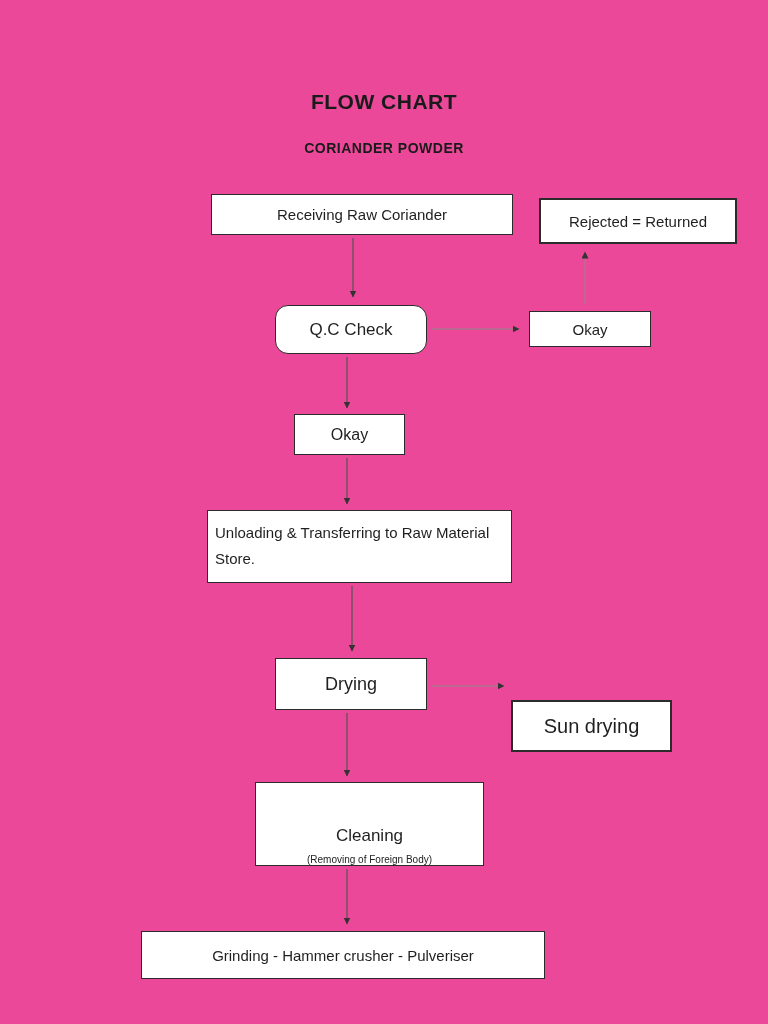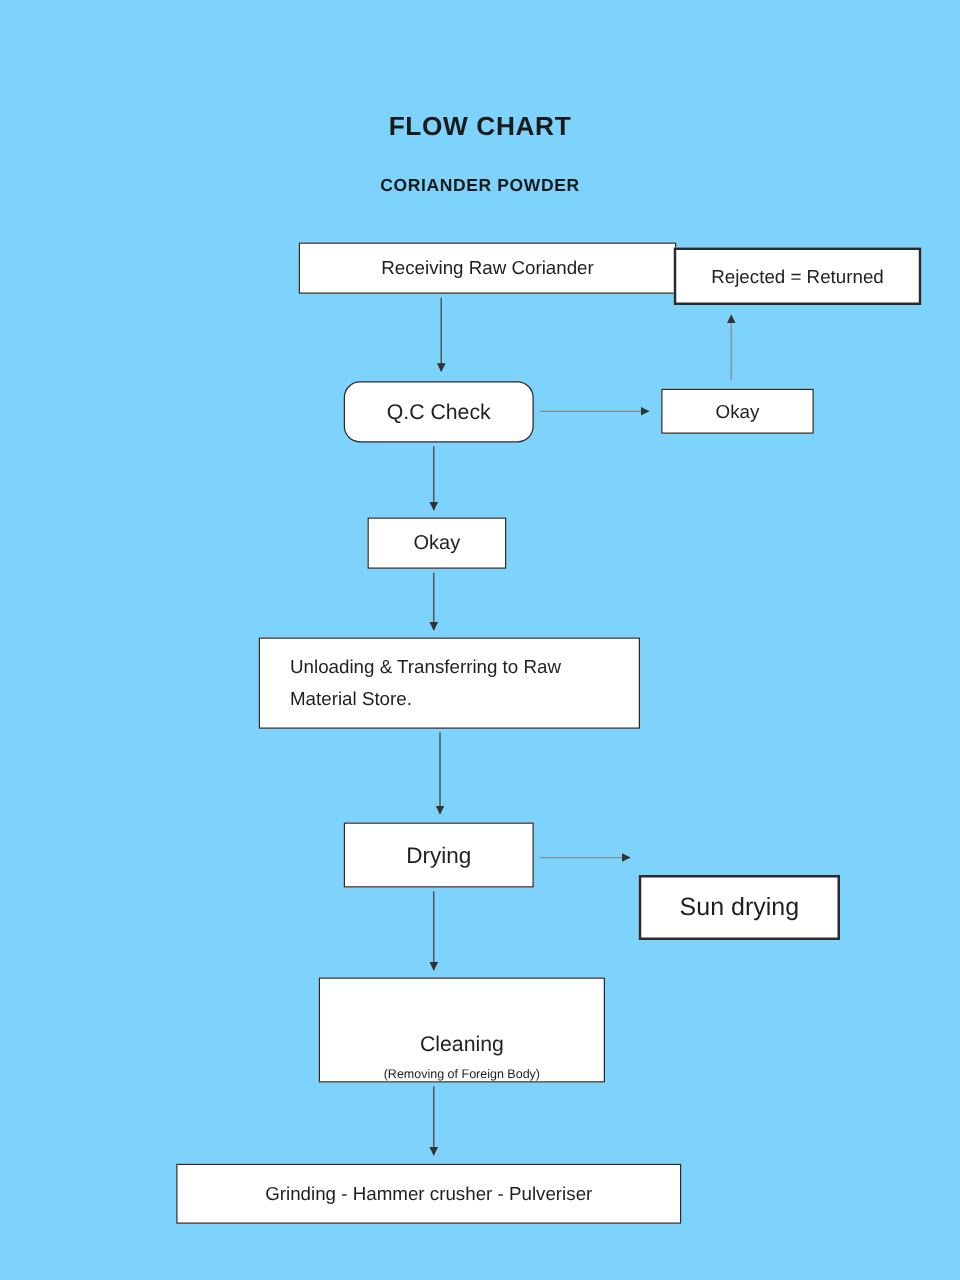--- a/index.html
+++ b/index.html
@@ -1,19 +1,19 @@
 <!DOCTYPE html>
 <html><head>
 <meta charset="utf-8">
 <style>
   html,body{margin:0;padding:0;background:#ffffff;}
   .page{
     position:relative;
     width:768px;height:1024px;
-    background:#7dd3fc;
+    background:#ec4899;
     font-family:"Liberation Sans", sans-serif;
     color:#1f1f1f;
     overflow:hidden;
   }
   .title{
     position:absolute;left:0;top:90px;width:768px;
     text-align:center;font-size:21px;font-weight:600;letter-spacing:.5px;color:#1a1a1a;
   }
   .subtitle{
     position:absolute;left:0;top:140px;width:768px;
@@ -22,38 +22,38 @@
   .node{
     position:absolute;
     border:1.5px solid #2b2b2b;
     background:#ffffff;
     display:flex;align-items:center;justify-content:center;
     box-sizing:border-box;
     font-size:15px;color:#1f1f1f;
   }
   .node.left-align{
     justify-content:flex-start;
-    align-items:center;
-    padding:10px 24px;
+    align-items:flex-end;
+    padding:10px 7px;
     line-height:26px;
     text-align:left;
   }
   .node.stacked{flex-direction:column;justify-content:center;gap:8px;}
   .node .sub{font-size:10px;color:#222;}
   svg.arrows{position:absolute;left:0;top:0;pointer-events:none;}
 </style>
 </head>
 <body>
 
 <div class="page">
 
   <div class="title">FLOW CHART</div>
   <div class="subtitle">CORIANDER POWDER</div>
 
-  <div class="node" style="left:211px;top:194px;width:302px;height:41px;margin-left:28px;">
+  <div class="node" style="left:211px;top:194px;width:302px;height:41px;">
     <span>Receiving Raw Coriander</span>
   </div>
 
   <div class="node" style="left:539px;top:198px;width:198px;height:46px;border-width:2px;">
     <span>Rejected = Returned</span>
   </div>
 
   <div class="node" style="left:275px;top:305px;width:152px;height:49px;font-size:17px;border-radius:13px;">
     <span>Q.C Check</span>
   </div>

